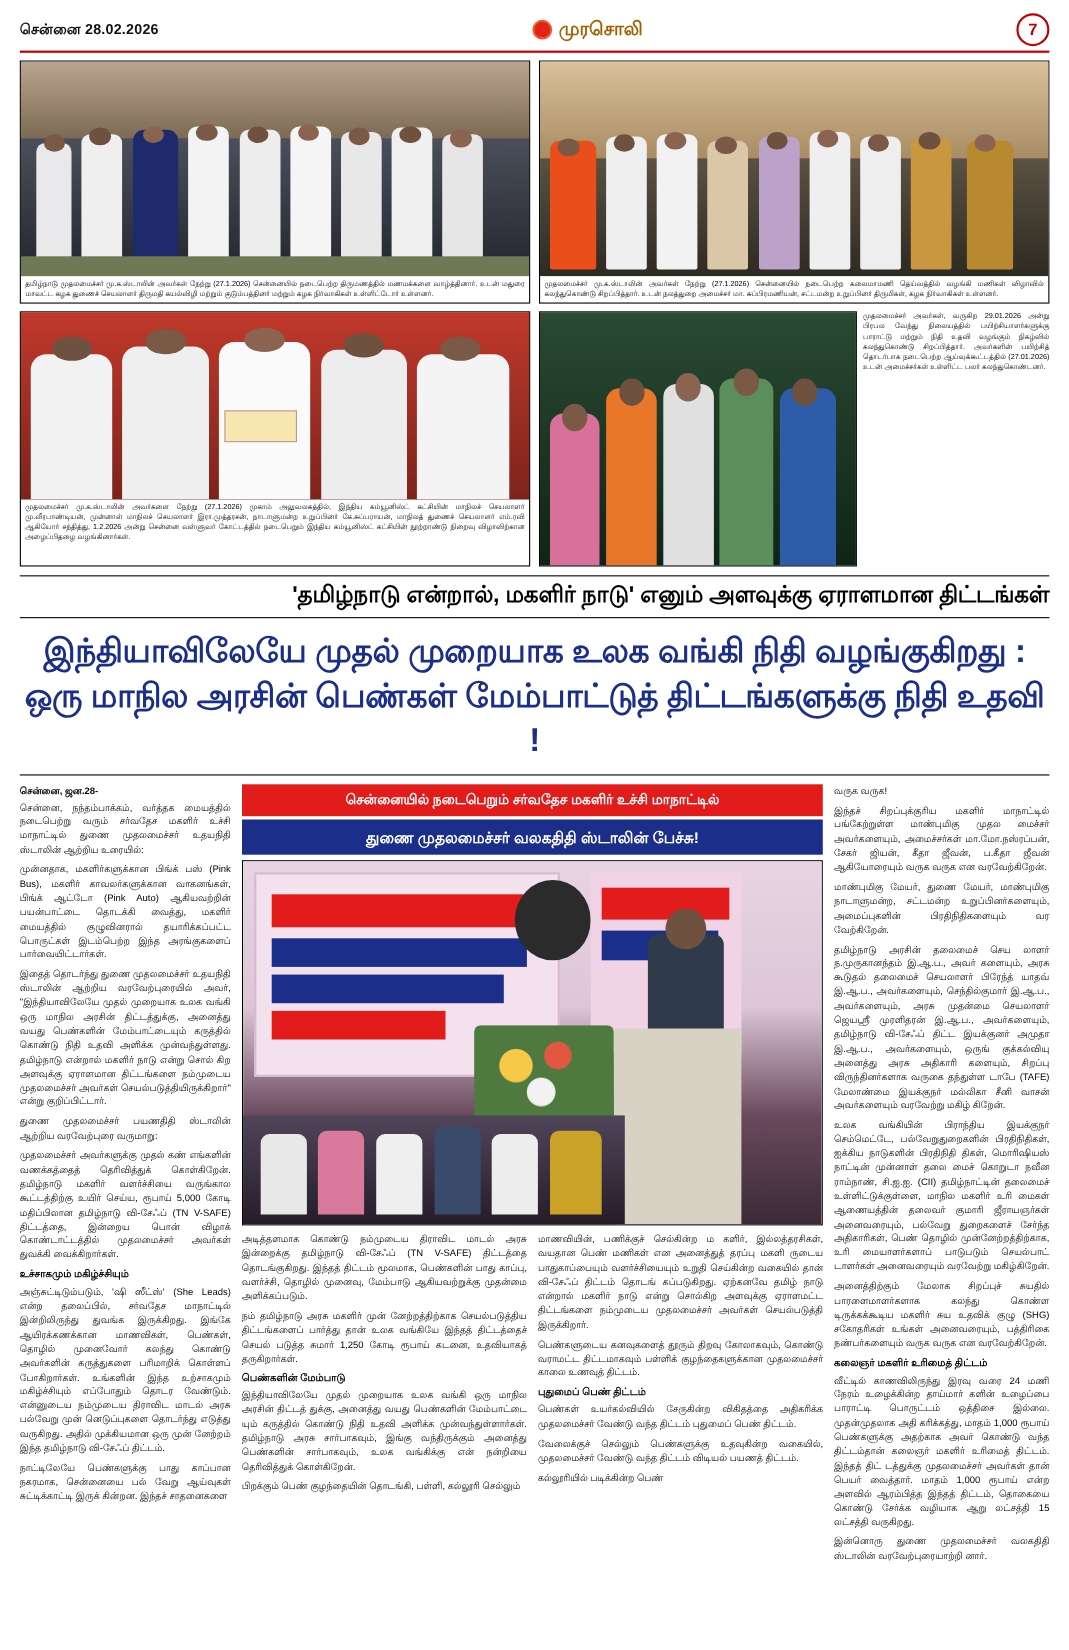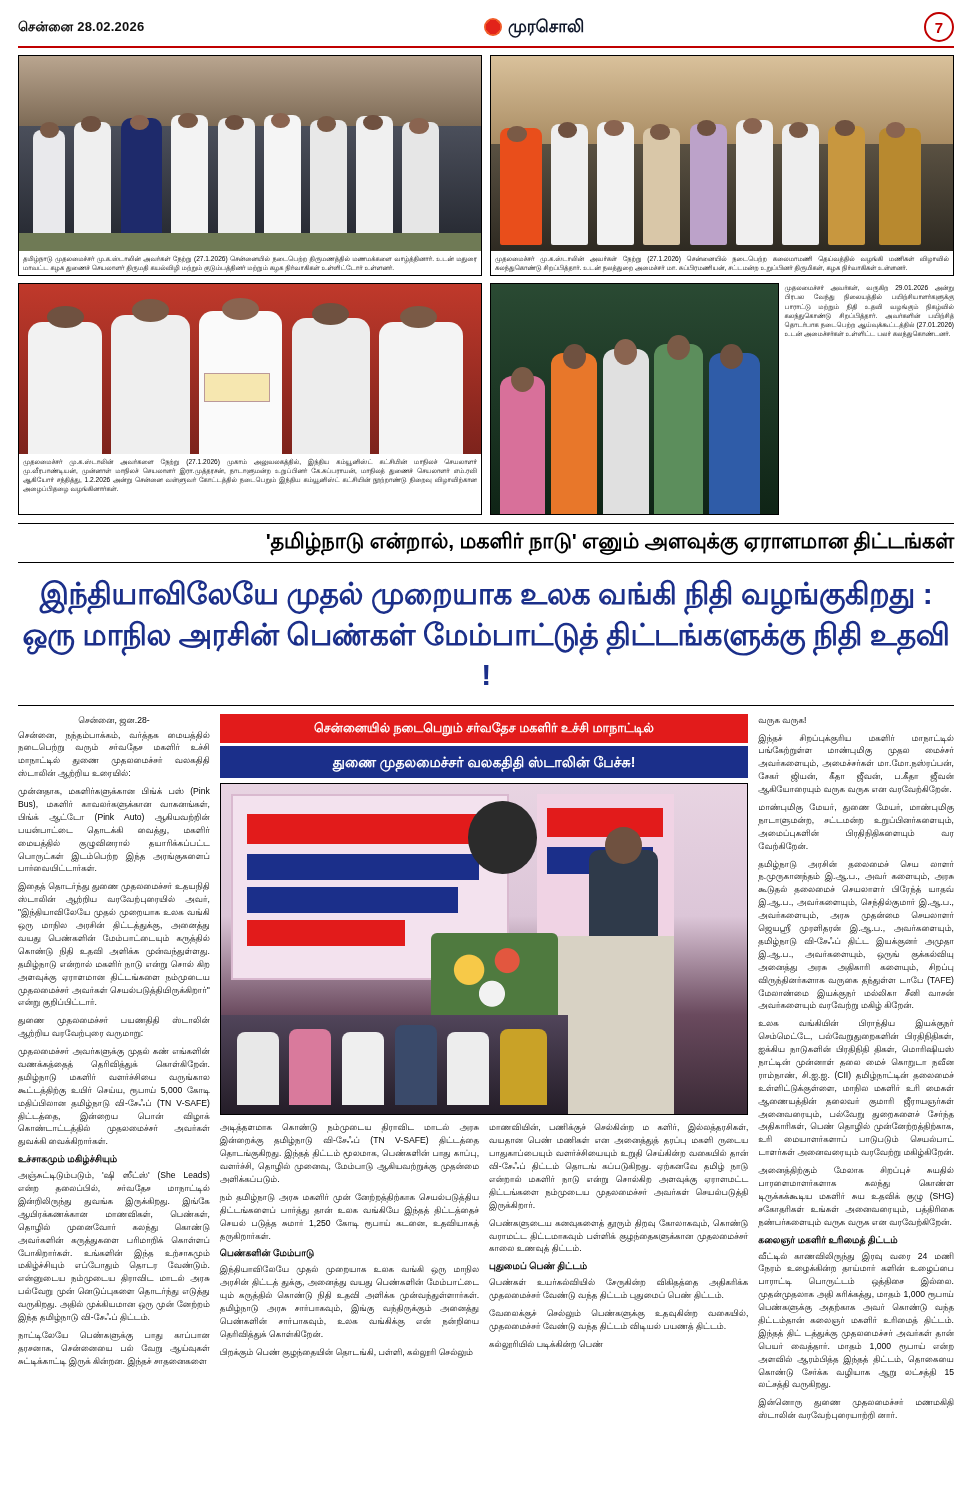--- a/index.html
+++ b/index.html
@@ -7,21 +7,21 @@
   .page{position:relative;width:972px;height:1500px;box-sizing:border-box;padding:12px 18px 8px 18px;}
 
   
   .masthead{display:flex;align-items:center;justify-content:space-between;border-bottom:2px solid #c00000;padding-bottom:4px;}
   .mh-date{font-size:13px;font-weight:bold;color:#111;letter-spacing:.2px;}
   .mh-logo{display:flex;align-items:center;gap:6px;}
   .mh-logo .sun{width:18px;height:18px;border-radius:50%;background:radial-gradient(circle at 50% 50%,#e2231a 0 55%,#f05a28 56% 100%);position:relative;}
   .mh-logo .sun:before{content:"";position:absolute;inset:-4px;border-radius:50%;
      background:conic-gradient(#e2231a 0 6deg,transparent 6deg 24deg,#e2231a 24deg 30deg,transparent 30deg 48deg,#e2231a 48deg 54deg,transparent 54deg 72deg,#e2231a 72deg 78deg,transparent 78deg 96deg,#e2231a 96deg 102deg,transparent 102deg 120deg,#e2231a 120deg 126deg,transparent 126deg 144deg,#e2231a 144deg 150deg,transparent 150deg 168deg,#e2231a 168deg 174deg,transparent 174deg 192deg,#e2231a 192deg 198deg,transparent 198deg 216deg,#e2231a 216deg 222deg,transparent 222deg 240deg,#e2231a 240deg 246deg,transparent 246deg 264deg,#e2231a 264deg 270deg,transparent 270deg 288deg,#e2231a 288deg 294deg,transparent 294deg 312deg,#e2231a 312deg 318deg,transparent 318deg 336deg,#e2231a 336deg 342deg,transparent 342deg 360deg);
      z-index:-1;}
-  .mh-name{font-size:17px;font-weight:bold;color:#0f172a;}
+  .mh-name{font-size:17px;font-weight:bold;color:#a16207;}
   .pagenum{width:26px;height:26px;border-radius:50%;border:2px solid #c00000;color:#c00000;font-size:15px;font-weight:bold;display:flex;align-items:center;justify-content:center;}
 
   
   .photos{margin-top:7px;}
   .prow{display:flex;gap:8px;}
   .pcell{border:1px solid #000;box-sizing:border-box;background:#fff;}
   .cap{font-size:6.6px;line-height:1.38;text-align:justify;padding:3px 4px 3px 4px;color:#000;}
 
   .prow1 .pcell{width:50%;}
   .prow2{margin-top:7px;}
@@ -171,29 +171,29 @@
   </div>
 
   <div class="bigheadline">
     <div class="l1">இந்தியாவிலேயே முதல் முறையாக உலக வங்கி நிதி வழங்குகிறது :</div>
     <div class="l2">ஒரு மாநில அரசின் பெண்கள் மேம்பாட்டுத் திட்டங்களுக்கு நிதி உதவி !</div>
   </div>
 
   <div class="body3">
 
     <div class="colA">
-      <p class="ptxt" style="text-align:center;font-weight:normal;margin-bottom:2px;"><span>சென்னை, ஜன.28-</span></p>
-      <p class="ptxt">சென்னை, நந்தம்பாக்கம், வர்த்தக மையத்தில் நடைபெற்று வரும் சர்வதேச மகளிர் உச்சி மாநாட்டில் துணை முதலமைச்சர் வலகதிதி ஸ்டாலின் ஆற்றிய உரையில்:</p>
+      <p class="ptxt" style="text-align:left;font-weight:bold;margin-bottom:2px;"><span>சென்னை, ஜன.28-</span></p>
+      <p class="ptxt">சென்னை, நந்தம்பாக்கம், வர்த்தக மையத்தில் நடைபெற்று வரும் சர்வதேச மகளிர் உச்சி மாநாட்டில் துணை முதலமைச்சர் உதயநிதி ஸ்டாலின் ஆற்றிய உரையில்:</p>
       <p class="ptxt">முன்னதாக, மகளிர்களுக்கான பிங்க் பஸ் (Pink Bus), மகளிர் காவலர்களுக்கான வாகனங்கள், பிங்க் ஆட்டோ (Pink Auto) ஆகியவற்றின் பயன்பாட்டை தொடக்கி வைத்து, மகளிர் மையத்தில் குழுவினரால் தயாரிக்கப்பட்ட பொருட்கள் இடம்பெற்ற இந்த அரங்குகளைப் பார்வையிட்டார்கள்.</p>
       <p class="ptxt">இதைத் தொடர்ந்து துணை முதலமைச்சர் உதயநிதி ஸ்டாலின் ஆற்றிய வரவேற்புரையில் அவர், "இந்தியாவிலேயே முதல் முறையாக உலக வங்கி ஒரு மாநில அரசின் திட்டத்துக்கு, அனைத்து வயது பெண்களின் மேம்பாட்டையும் கருத்தில் கொண்டு நிதி உதவி அளிக்க முன்வந்துள்ளது. தமிழ்நாடு என்றால் மகளிர் நாடு என்று சொல் கிற அளவுக்கு ஏராளமான திட்டங்களை நம்முடைய முதலமைச்சர் அவர்கள் செயல்படுத்தியிருக்கிறார்" என்று குறிப்பிட்டார்.</p>
       <p class="ptxt">துணை முதலமைச்சர் பயணதிதி ஸ்டாலின் ஆற்றிய வரவேற்புரை வருமாறு:</p>
       <p class="ptxt">முதலமைச்சர் அவர்களுக்கு முதல் கண் எங்களின் வணக்கத்தைத் தெரிவித்துக் கொள்கிறேன். தமிழ்நாடு மகளிர் வளர்ச்சியை வருங்கால கூட்டத்திற்கு உயிர் செய்ய, ரூபாய் 5,000 கோடி மதிப்பிலான தமிழ்நாடு வி-சேஃப் (TN V-SAFE) திட்டத்தை, இன்றைய பொன் விழாக் கொண்டாட்டத்தில் முதலமைச்சர் அவர்கள் துவக்கி வைக்கிறார்கள்.</p>
       <div class="subhead">உச்சாகமும் மகிழ்ச்சியும்</div>
       <p class="ptxt">அஞ்சுட்டிடும்படும், 'ஷி ஸீட்ஸ்' (She Leads) என்ற தலைப்பில், சர்வதேச மாநாட்டில் இன்றிலிருந்து துவங்க இருக்கிறது. இங்கே ஆயிரக்கணக்கான மாணவிகள், பெண்கள், தொழில் முனைவோர் கலந்து கொண்டு அவர்களின் கருத்துகளை பரிமாறிக் கொள்ளப் போகிறார்கள். உங்களின் இந்த உற்சாகமும் மகிழ்ச்சியும் எப்போதும் தொடர வேண்டும். என்னுடைய நம்முடைய திராவிட மாடல் அரசு பல்வேறு முன் னெடுப்புகளை தொடர்ந்து எடுத்து வருகிறது. அதில் முக்கியமான ஒரு முன் னேற்றம் இந்த தமிழ்நாடு வி-சேஃப் திட்டம்.</p>
-      <p class="ptxt">நாட்டிலேயே பெண்களுக்கு பாது காப்பான தரசனாக, சென்னையை பல் வேறு ஆய்வுகள் சுட்டிக்காட்டி இருக் கின்றன.        இந்தச்  சாதனைகளை</p>
+      <p class="ptxt">நாட்டிலேயே பெண்களுக்கு பாது காப்பான நகரமாக, சென்னையை பல் வேறு ஆய்வுகள் சுட்டிக்காட்டி இருக் கின்றன.        இந்தச்  சாதனைகளை</p>
     </div>
 
     <div class="colB">
       <div class="redbox">சென்னையில் நடைபெறும் சர்வதேச மகளிர் உச்சி மாநாட்டில்</div>
       <div class="bluebox">துணை முதலமைச்சர் வலகதிதி ஸ்டாலின் பேச்சு!</div>
 
       <div class="mainphoto">
         <div style="position:absolute;inset:0;background:linear-gradient(180deg,#e8d4e2 0%,#dcc6d8 40%,#6a4a5e 70%,#3a2a36 100%);"></div>
 
         <div style="position:absolute;left:2%;top:3%;width:52%;height:55%;background:#f3e2ee;border:2px solid #d9b9cf;"></div>
@@ -243,21 +243,21 @@
 
     <div class="colC">
       <p class="ptxt">வருக வருக!</p>
       <p class="ptxt">இந்தச் சிறப்புக்குரிய மகளிர் மாநாட்டில் பங்கேற்றுள்ள மாண்புமிகு முதல மைச்சர் அவர்களையும், அமைச்சர்கள் மா.மோ.நஸ்ரப்பன், சேகர் ஜியன், கீதா ஜீவன், ப.கீதா ஜீவன் ஆகியோரையும் வருக வருக என வரவேற்கிறேன்.</p>
       <p class="ptxt">மாண்புமிகு மேயர், துணை மேயர், மாண்புமிகு நாடாளுமன்ற, சட்டமன்ற உறுப்பினர்களையும், அமைப்புகளின் பிரதிநிதிகளையும் வர வேற்கிறேன்.</p>
       <p class="ptxt">தமிழ்நாடு அரசின் தலைமைச் செய லாளர் ந.முருகானந்தம் இ.ஆ.ப., அவர் களையும், அரசு கூடுதல் தலைமைச் செயலாளர் பிரேந்த் யாதவ் இ.ஆ.ப., அவர்களையும், செந்தில்குமார் இ.ஆ.ப., அவர்களையும், அரசு முதன்மை செயலாளர் ஜெயஸ்ரீ முரளிதரன் இ.ஆ.ப., அவர்களையும், தமிழ்நாடு வி-சேஃப் திட்ட இயக்குனர் அமுதா இ.ஆ.ப., அவர்களையும், ஒருங் குக்கல்வியு அனைத்து அரசு அதிகாரி களையும், சிறப்பு விருந்தினர்களாக வருகை தந்துள்ள டாபே (TAFE) மேலாண்மை இயக்குநர் மல்லிகா சீனி வாசன் அவர்களையும் வரவேற்று மகிழ் கிறேன்.</p>
       <p class="ptxt">உலக வங்கியின் பிராந்திய இயக்குநர் செம்மெட்டே, பல்வேறுதுறைகளின் பிரதிநிதிகள், ஐக்கிய நாடுகளின் பிரதிநிதி திகள், மொரிஷியஸ் நாட்டின் முன்னாள் தலை மைச் கொறுடா நவீன ராம்நாண், சி.ஐ.ஐ. (CII) தமிழ்நாட்டின் தலைமைச் உள்ளிட்டுக்குள்ளை, மாநில மகளிர் உரி மைகள் ஆணையத்தின் தலைவர் குமாரி ஜீராயஞர்கள் அனைவரையும், பல்வேறு துறைகளைச் சேர்ந்த அதிகாரிகள், பெண் தொழில் முன்னேற்றத்திற்காக, உரி மையாளர்களாப் பாடுபடும் செயல்பாட் டாளர்கள் அனைவரையும் வரவேற்று மகிழ்கிறேன்.</p>
       <p class="ptxt">அனைத்திற்கும் மேலாக சிறப்புச் சுயதில் பாரளைமாளர்களாக கலந்து கொண்ள டிருக்கக்கூடிய மகளிர் சுய உதவிக் குழு (SHG) சகோதரிகள் உங்கள் அனைவரையும், பத்திரிகை நண்பர்களையும் வருக வருக என வரவேற்கிறேன்.</p>
       <div class="subhead">கலைஞர் மகளிர் உரிமைத் திட்டம்</div>
       <p class="ptxt">வீட்டில் காணவிலிருந்து இரவு வரை 24 மணி நேரம் உழைக்கின்ற தாய்மார் களின் உழைப்பை பாராட்டி பொருட்டம் ஒத்திசை இல்லை. முதன்முதலாக அதி கரிக்கத்து, மாதம் 1,000 ரூபாய் பெண்களுக்கு அதற்காக அவர் கொண்டு வந்த திட்டம்தான் கலைஞர் மகளிர் உரிமைத் திட்டம். இந்தத் திட் டத்துக்கு முதலமைச்சர் அவர்கள் தான் பெயர் வைத்தார். மாதம் 1,000 ரூபாய் என்ற அளவில் ஆரம்பித்த இந்தத் திட்டம், தொகையை கொண்டு சேர்க்க வழியாக ஆறு லட்சத்தி 15 லட்சத்தி வருகிறது.</p>
-      <p class="ptxt">இன்னொரு துணை முதலமைச்சர் மணமகிதி ஸ்டாலின் வரவேற்புரையாற்றி னார்.</p>
+      <p class="ptxt">இன்னொரு துணை முதலமைச்சர் வலகதிதி ஸ்டாலின் வரவேற்புரையாற்றி னார்.</p>
     </div>
   </div>
 
   <div style="position:absolute;left:0;top:0;width:0;height:0;overflow:hidden;">
     
   </div>
 
 </div>
 
 </body></html>

